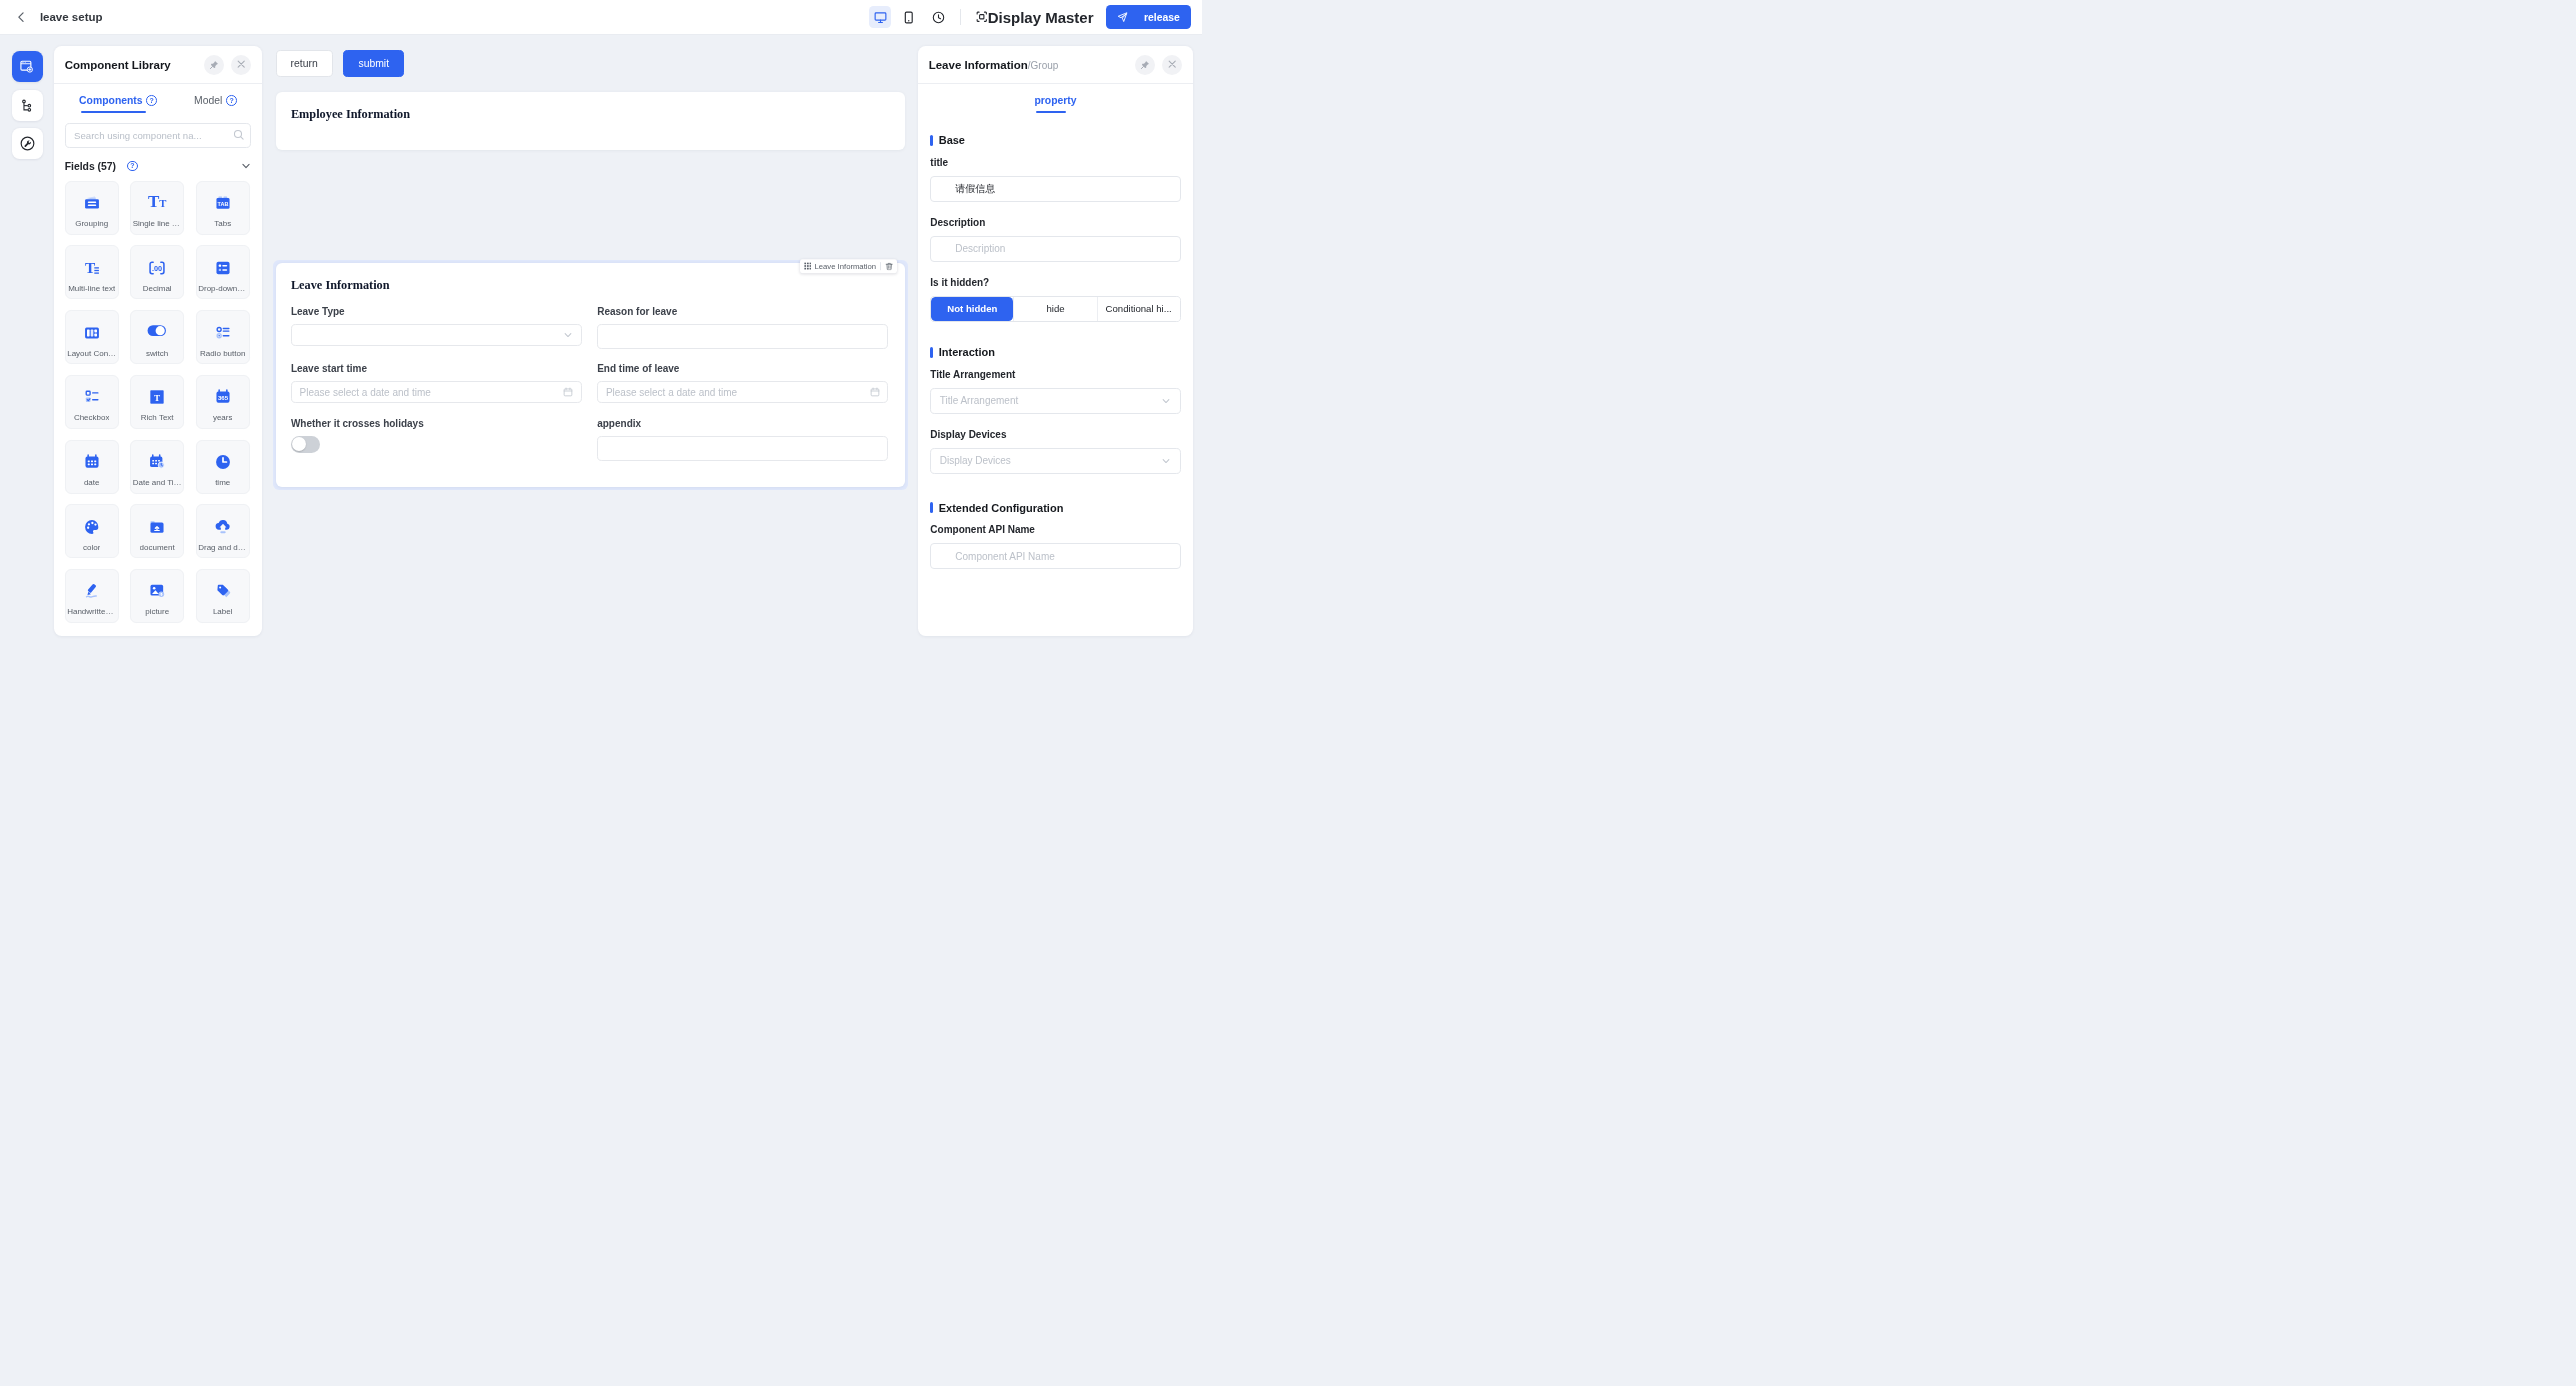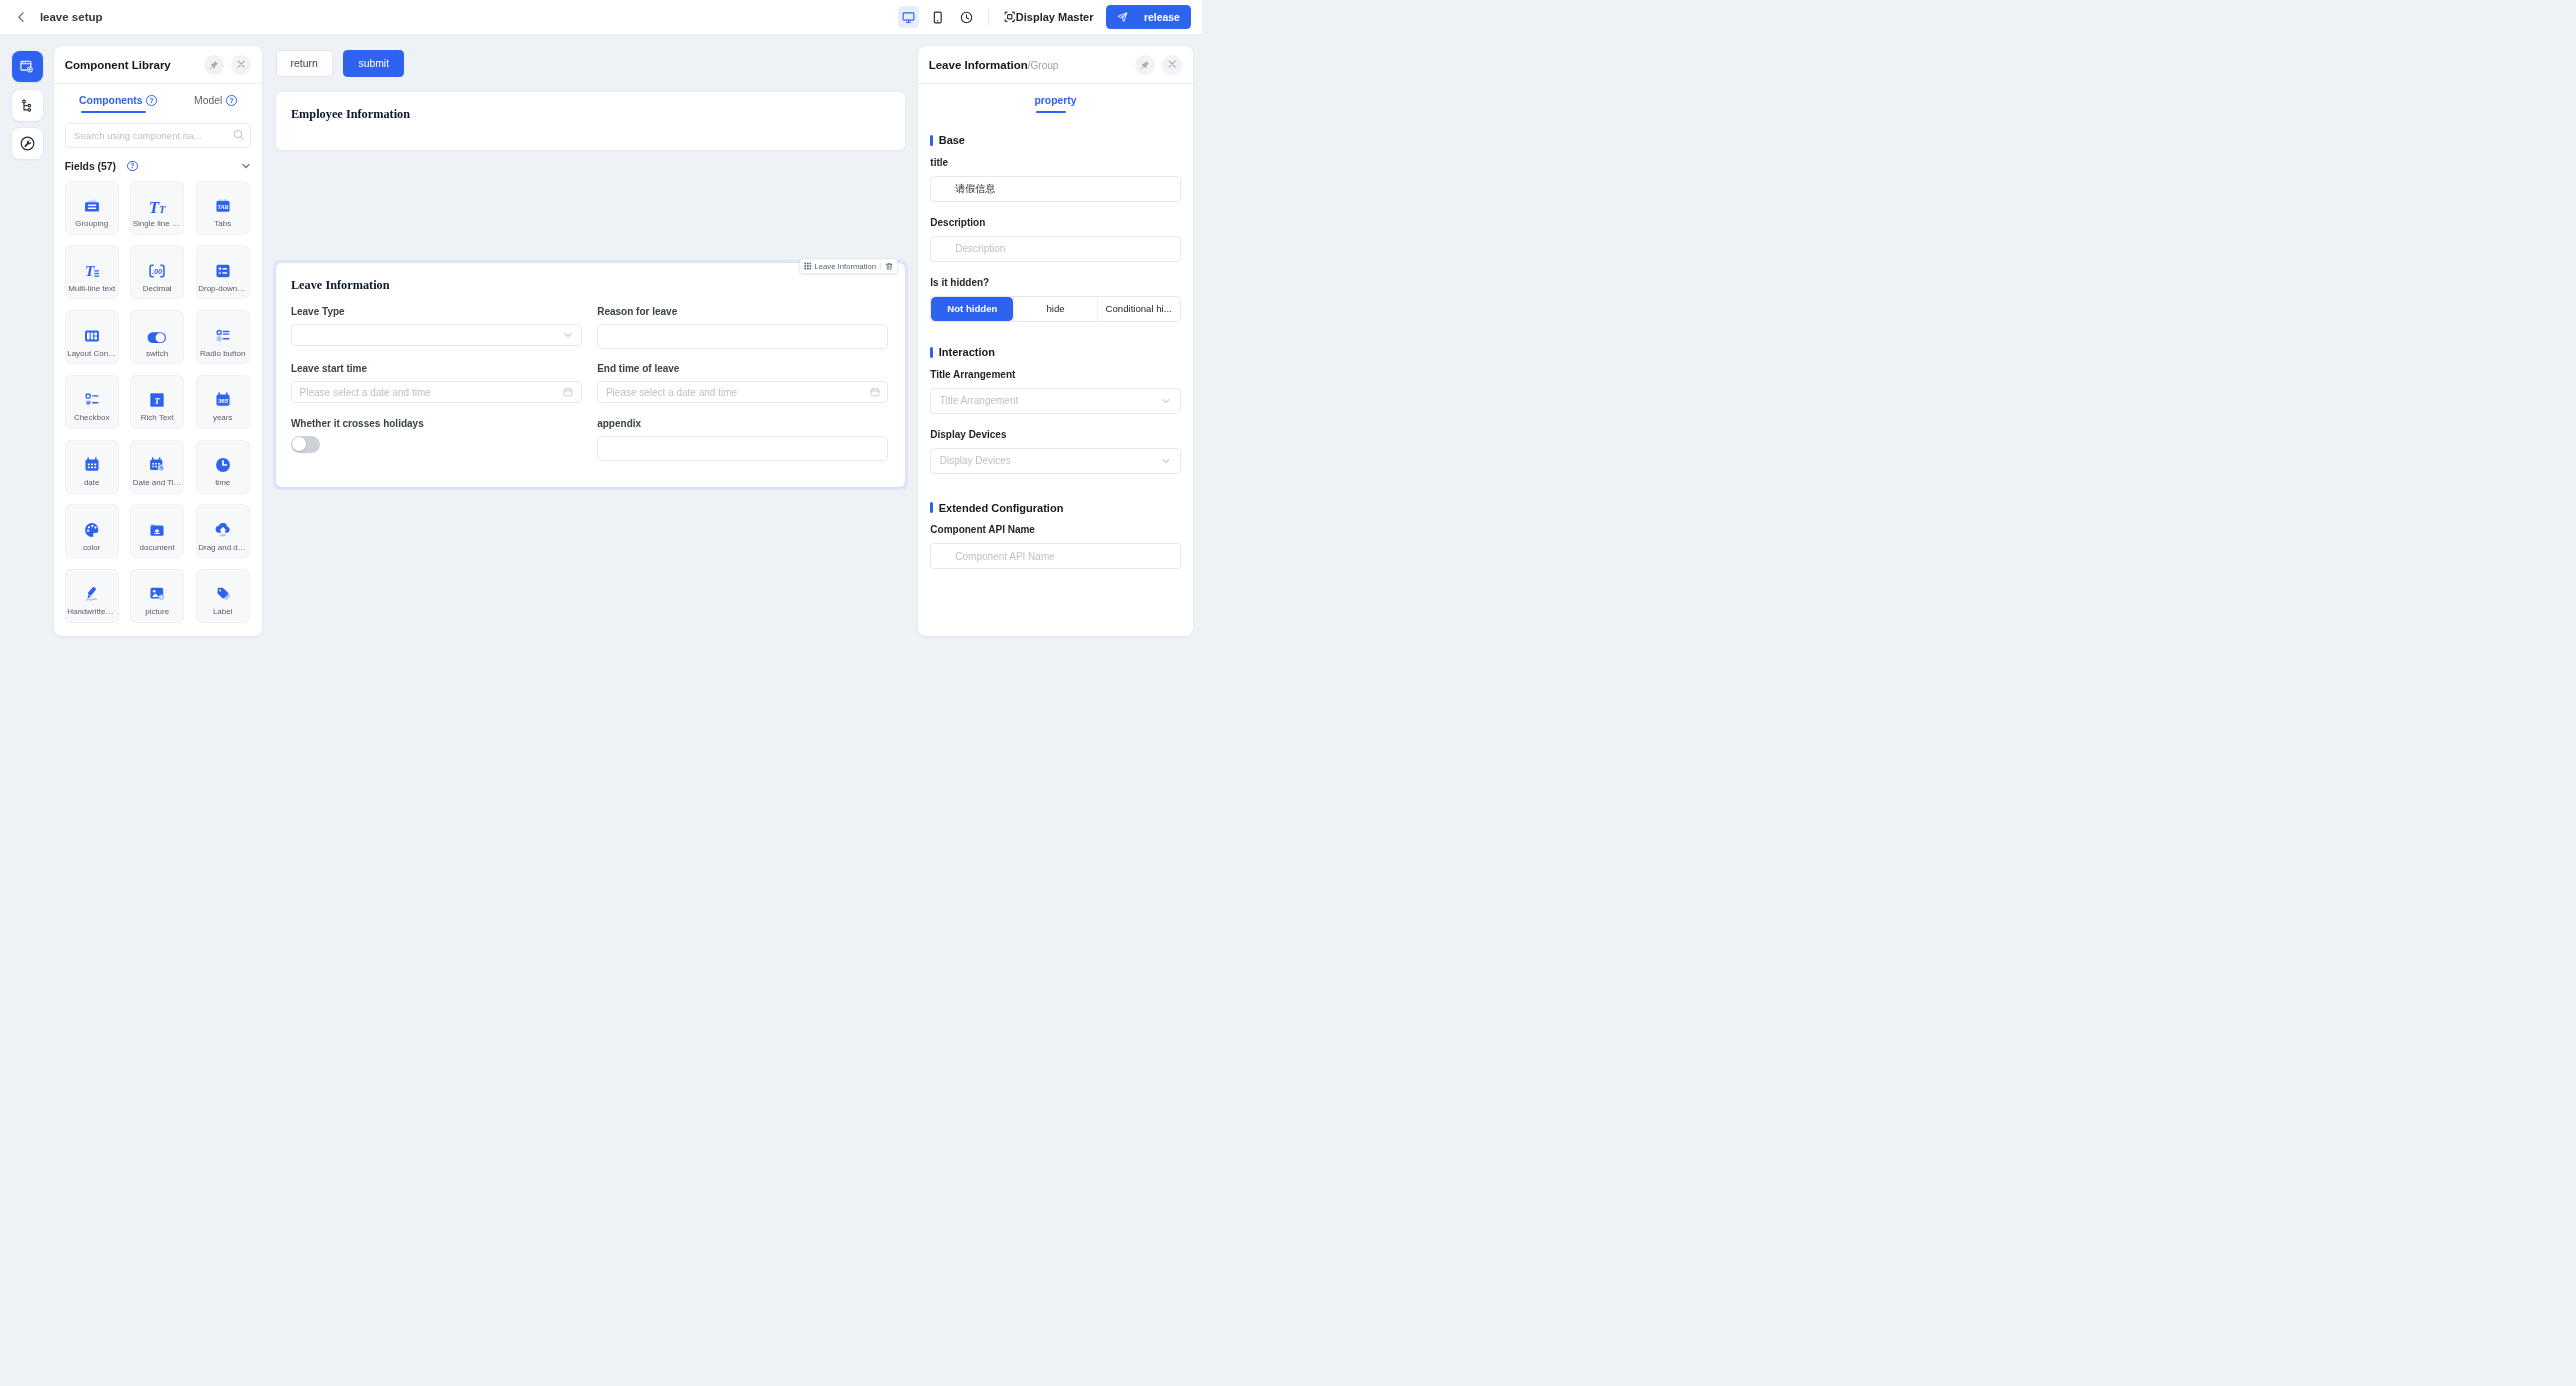--- a/index.html
+++ b/index.html
@@ -9,21 +9,21 @@
 
   
   .topbar { position:absolute; top:0; left:0; right:0; height:35px; background:#fff;
             display:flex; align-items:center; padding:0 10.7px; border-bottom:0.8px solid #e9ecf1; z-index:5; }
   .back-btn { width:21.5px; height:21.5px; display:flex; align-items:center; justify-content:center; cursor:pointer; }
   .page-title { font-size:11.5px; font-weight:700; color:#33373d; margin-left:7.7px; }
   .topbar-right { margin-left:auto; display:flex; align-items:center; gap:7.7px; }
   .dev-btn { width:21.5px; height:21.5px; border-radius:4.6px; display:flex; align-items:center; justify-content:center; cursor:pointer; }
   .dev-btn.active { background:#e7edfc; }
   .tb-divider { width:0.8px; height:15.3px; background:#e4e7ec; margin:0 3.1px; }
-  .dm-btn { display:flex; align-items:center; gap:0; font-size:11px; font-weight:600; color:#23262c; cursor:pointer; padding:3.1px 4.6px; }
+  .dm-btn { display:flex; align-items:center; gap:0; font-size:15px; font-weight:600; color:#23262c; cursor:pointer; padding:3.1px 4.6px; }
   .release-btn { display:flex; align-items:center; gap:16px; background:#2e63f0; color:#fff; font-size:10.4px;
                  font-weight:600; border:none; border-radius:4.6px; height:24px; padding:0 11.5px; cursor:pointer; }
 
   
   .rail { position:absolute; top:35px; left:0; width:54px; bottom:0; }
   .rail-btn { width:31px; height:31px; border-radius:7.7px; margin:0 auto 7.7px; display:flex; align-items:center;
               justify-content:center; background:#fff; box-shadow:0 0.8px 2.3px rgba(20,30,60,.08); cursor:pointer; }
   .rail-btn.first { margin-top:16px; }
   .rail-btn.active { background:#2e63f0; }
 
@@ -47,21 +47,21 @@
   .search-input { width:100%; height:25px; border:0.8px solid #e4e7ec; border-radius:4.6px; padding:0 23px 0 8.4px;
                   font-size:9.6px; font-family:inherit; color:#33373d; outline:none; background:#fff; }
   .search-input::placeholder { color:#b9bfc8; }
   .search-ic { position:absolute; right:7px; top:6.1px; }
   .fields-row { display:flex; align-items:flex-start; gap:11px; padding:13px 10.7px 7.7px; }
   .fields-label { font-size:10.4px; font-weight:700; color:#23262c; }
   .fields-chevron { margin-left:auto; cursor:pointer; display:flex; }
   .comp-grid { display:grid; grid-template-columns:repeat(3,54px); gap:10.7px 11.5px; padding:1.5px 10.7px; }
   .card { width:54px; height:54px; background:#f7f8fa; border:0.8px solid #eff1f4; border-radius:6.1px;
           display:flex; flex-direction:column; align-items:center; justify-content:flex-end; padding-bottom:5.4px; cursor:grab; }
-  .ci { height:23px; display:flex; align-items:flex-end; justify-content:center; margin-bottom:3.1px;font-style:italic; }
+  .ci { height:23px; display:flex; align-items:flex-start; justify-content:center; margin-bottom:3.1px; }
   .cl { font-size:8px; color:#5a6069; max-width:49px; white-space:nowrap; overflow:hidden; text-overflow:ellipsis; text-align:center; }
 
   
   .canvas { position:absolute; top:35px; left:261px; width:656px; height:613px; }
   .canvas-actions { position:absolute; top:14.6px; left:14.6px; display:flex; gap:10.7px; }
   .btn { height:27px; border-radius:4.6px; font-size:10.4px; font-family:inherit; cursor:pointer; padding:0 14px; }
   .btn-default { background:#fff; border:0.8px solid #e2e5ea; color:#3c414a; }
   .btn-primary { background:#2e63f0; border:0.8px solid #2e63f0; color:#fff; }
   .form-card { position:absolute; left:14.6px; width:629px; background:#fff; border-radius:6.1px;
                box-shadow:0 0.8px 3.1px rgba(25,35,65,.05); padding:15.3px; }

